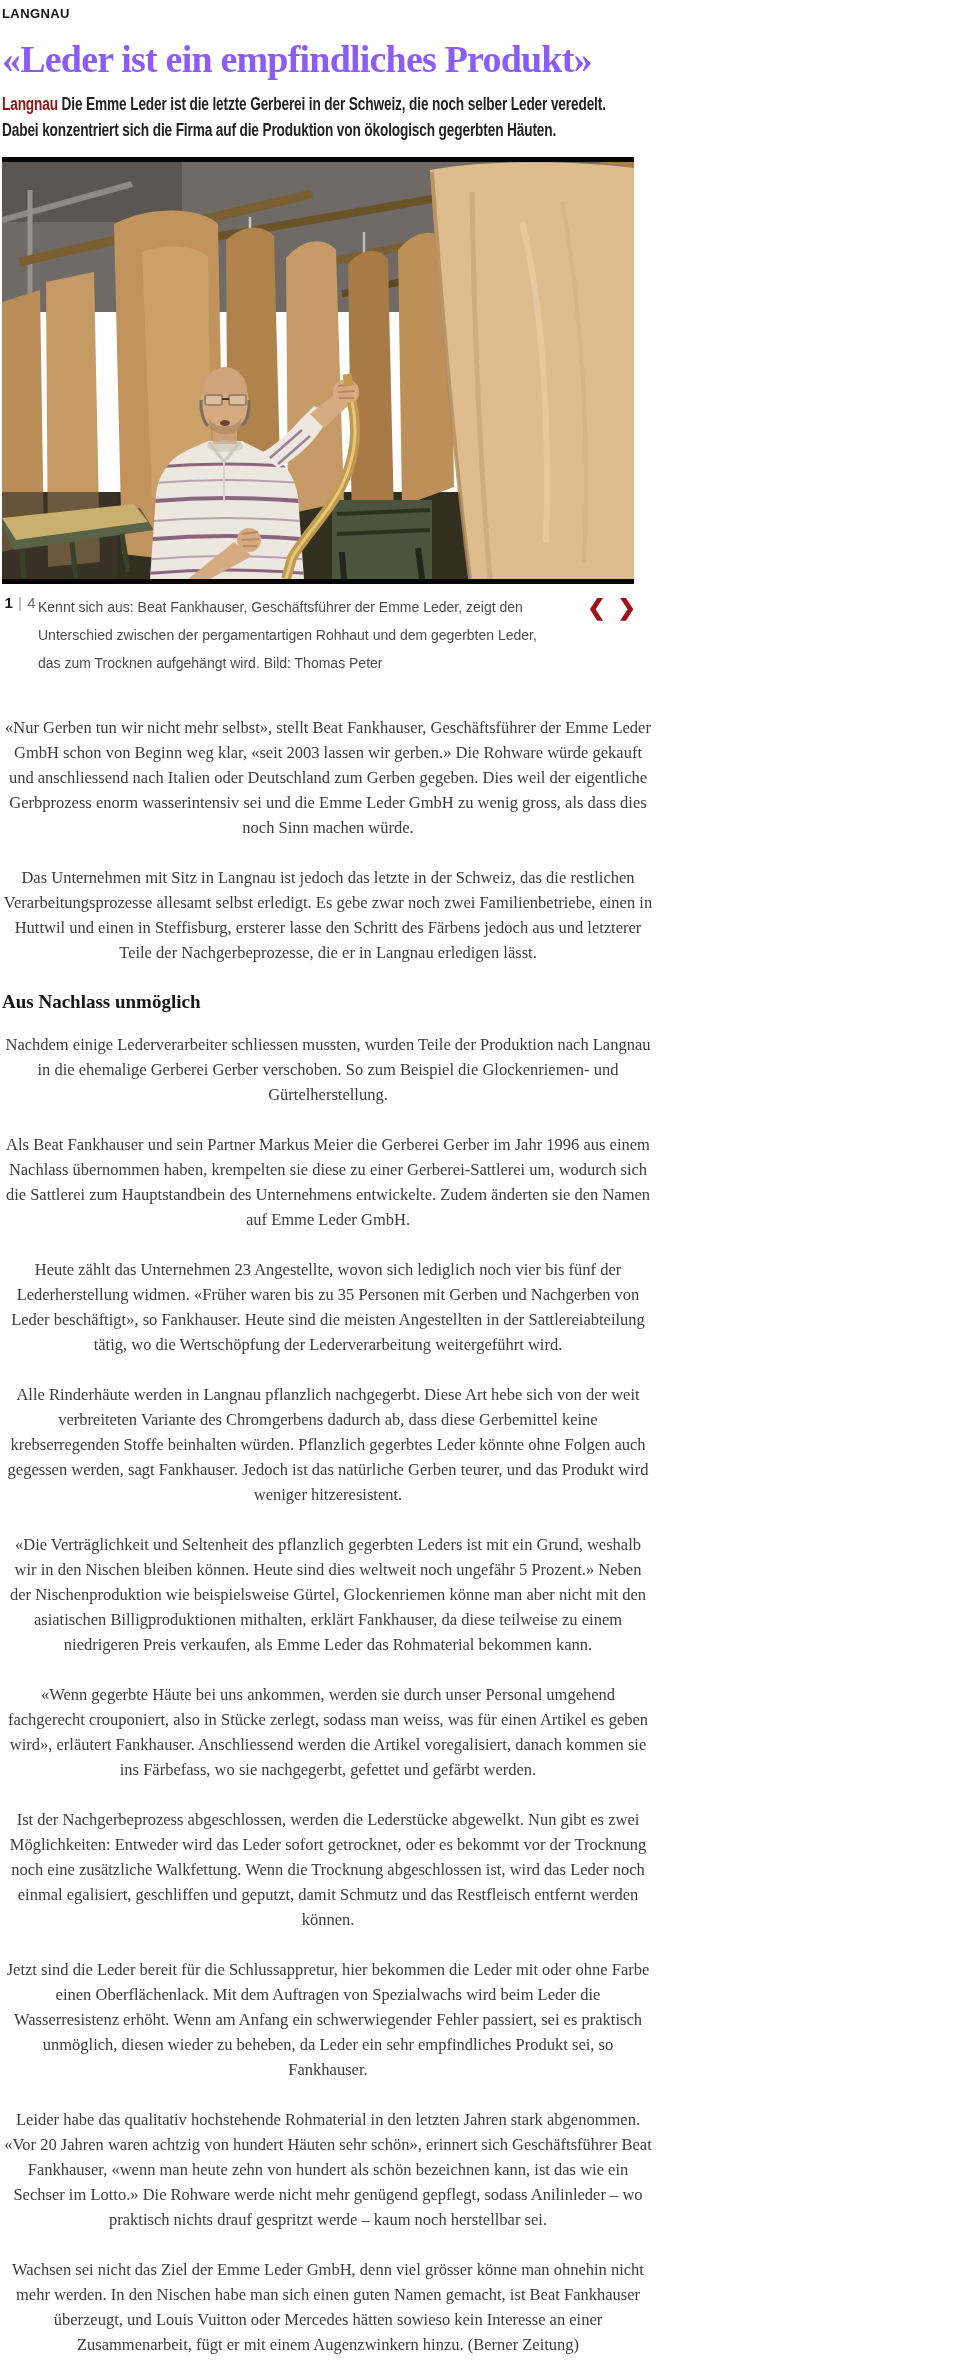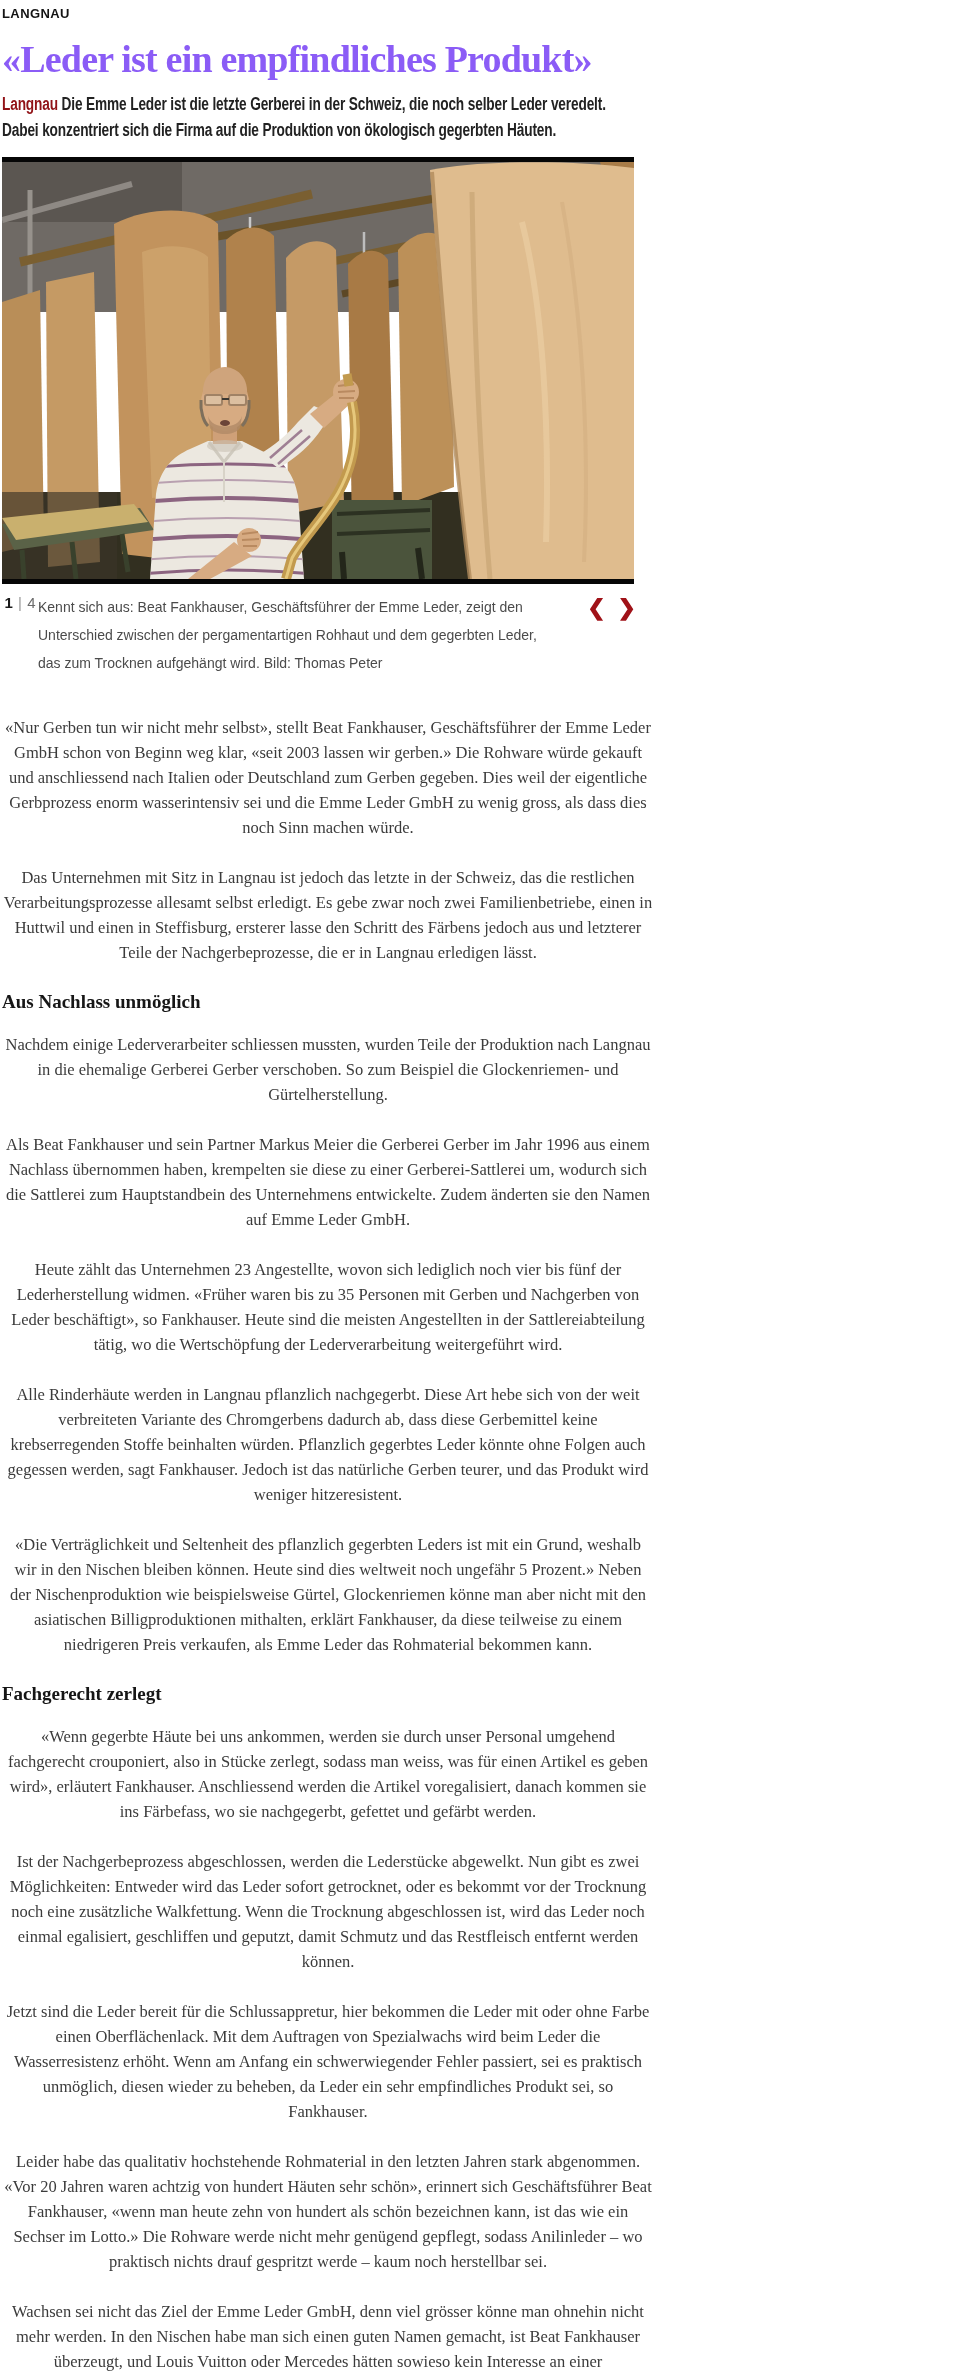--- a/index.html
+++ b/index.html
@@ -259,21 +259,20 @@
 
   <div class="article-body">
       <p class="article-paragraph">«Nur Gerben tun wir nicht mehr selbst», stellt Beat Fankhauser, Geschäftsführer der Emme Leder GmbH schon von Beginn weg klar, «seit 2003 lassen wir gerben.» Die Rohware würde gekauft und anschliessend nach Italien oder Deutschland zum Gerben gegeben. Dies weil der eigentliche Gerbprozess enorm wasserintensiv sei und die Emme Leder GmbH zu wenig gross, als dass dies noch Sinn machen würde.</p>
       <p class="article-paragraph">Das Unternehmen mit Sitz in Langnau ist jedoch das letzte in der Schweiz, das die restlichen Verarbeitungsprozesse allesamt selbst erledigt. Es gebe zwar noch zwei Familienbetriebe, einen in Huttwil und einen in Steffisburg, ersterer lasse den Schritt des Färbens jedoch aus und letzterer Teile der Nachgerbeprozesse, die er in Langnau erledigen lässt.</p>
       <h2 class="article-heading">Aus Nachlass unmöglich</h2>
       <p class="article-paragraph">Nachdem einige Lederverarbeiter schliessen mussten, wurden Teile der Produktion nach Langnau in die ehemalige Gerberei Gerber verschoben. So zum Beispiel die Glockenriemen- und Gürtelherstellung.</p>
       <p class="article-paragraph">Als Beat Fankhauser und sein Partner Markus Meier die Gerberei Gerber im Jahr 1996 aus einem Nachlass übernommen haben, krempelten sie diese zu einer Gerberei-Sattlerei um, wodurch sich die Sattlerei zum Hauptstandbein des Unternehmens entwickelte. Zudem änderten sie den Namen auf Emme Leder GmbH.</p>
       <p class="article-paragraph">Heute zählt das Unternehmen 23 Angestellte, wovon sich lediglich noch vier bis fünf der Lederherstellung widmen. «Früher waren bis zu 35 Personen mit Gerben und Nachgerben von Leder beschäftigt», so Fankhauser. Heute sind die meisten Angestellten in der Sattlereiabteilung tätig, wo die Wertschöpfung der Lederverarbeitung weitergeführt wird.</p>
       <p class="article-paragraph">Alle Rinderhäute werden in Langnau pflanzlich nachgegerbt. Diese Art hebe sich von der weit verbreiteten Variante des Chromgerbens dadurch ab, dass diese Gerbemittel keine krebserregenden Stoffe beinhalten würden. Pflanzlich gegerbtes Leder könnte ohne Folgen auch gegessen werden, sagt Fankhauser. Jedoch ist das natürliche Gerben teurer, und das Produkt wird weniger hitzeresistent.</p>
       <p class="article-paragraph">«Die Verträglichkeit und Seltenheit des pflanzlich gegerbten Leders ist mit ein Grund, weshalb wir in den Nischen bleiben können. Heute sind dies weltweit noch ungefähr 5 Prozent.» Neben der Nischenproduktion wie beispielsweise Gürtel, Glockenriemen könne man aber nicht mit den asiatischen Billigproduktionen mithalten, erklärt Fankhauser, da diese teilweise zu einem niedrigeren Preis verkaufen, als Emme Leder das Rohmaterial bekommen kann.</p>
-      <h2 class="article-heading">Fachgerecht zerlegt</h2>
       <p class="article-paragraph">«Wenn gegerbte Häute bei uns ankommen, werden sie durch unser Personal umgehend fachgerecht crouponiert, also in Stücke zerlegt, sodass man weiss, was für einen Artikel es geben wird», erläutert Fankhauser. Anschliessend werden die Artikel voregalisiert, danach kommen sie ins Färbefass, wo sie nachgegerbt, gefettet und gefärbt werden.</p>
       <p class="article-paragraph">Ist der Nachgerbeprozess abgeschlossen, werden die Lederstücke abgewelkt. Nun gibt es zwei Möglichkeiten: Entweder wird das Leder sofort getrocknet, oder es bekommt vor der Trocknung noch eine zusätzliche Walkfettung. Wenn die Trocknung abgeschlossen ist, wird das Leder noch einmal egalisiert, geschliffen und geputzt, damit Schmutz und das Restfleisch entfernt werden können.</p>
       <p class="article-paragraph">Jetzt sind die Leder bereit für die Schlussappretur, hier bekommen die Leder mit oder ohne Farbe einen Oberflächenlack. Mit dem Auftragen von Spezialwachs wird beim Leder die Wasserresistenz erhöht. Wenn am Anfang ein schwerwiegender Fehler passiert, sei es praktisch unmöglich, diesen wieder zu beheben, da Leder ein sehr empfindliches Produkt sei, so Fankhauser.</p>
       <p class="article-paragraph">Leider habe das qualitativ hochstehende Rohmaterial in den letzten Jahren stark abgenommen. «Vor 20 Jahren waren achtzig von hundert Häuten sehr schön», erinnert sich Geschäftsführer Beat Fankhauser, «wenn man heute zehn von hundert als schön bezeichnen kann, ist das wie ein Sechser im Lotto.» Die Rohware werde nicht mehr genügend gepflegt, sodass Anilinleder – wo praktisch nichts drauf gespritzt werde – kaum noch herstellbar sei.</p>
       <p class="article-paragraph">Wachsen sei nicht das Ziel der Emme Leder GmbH, denn viel grösser könne man ohnehin nicht mehr werden. In den Nischen habe man sich einen guten Namen gemacht, ist Beat Fankhauser überzeugt, und Louis Vuitton oder Mercedes hätten sowieso kein Interesse an einer Zusammenarbeit, fügt er mit einem Augenzwinkern hinzu. (Berner Zeitung)</p>
     </div>
 
 </div>
 
 </body></html>

